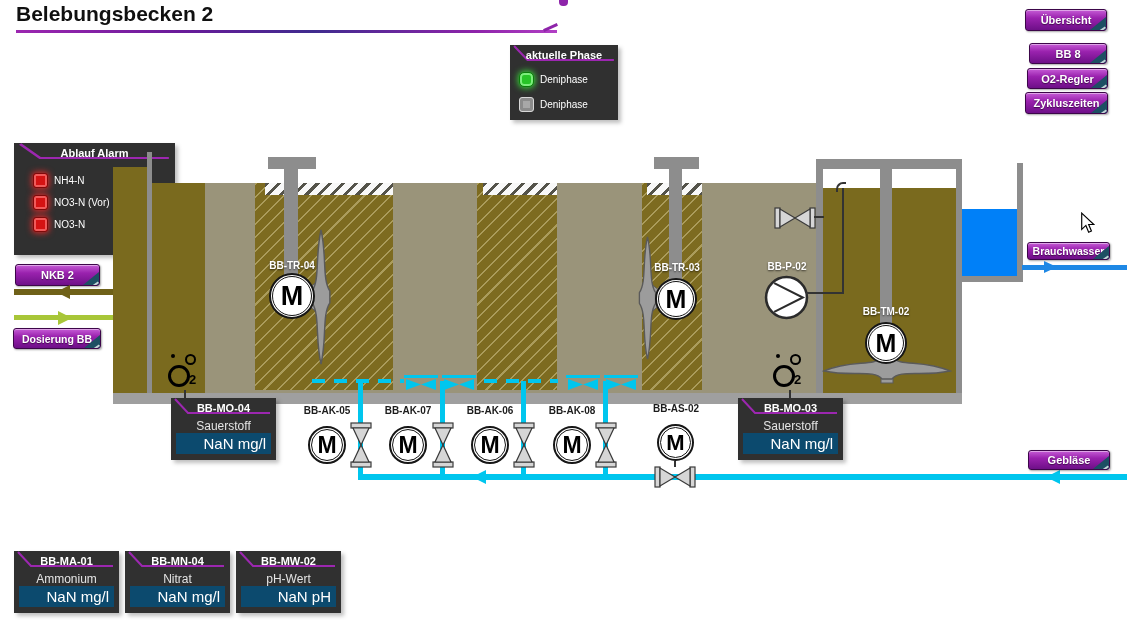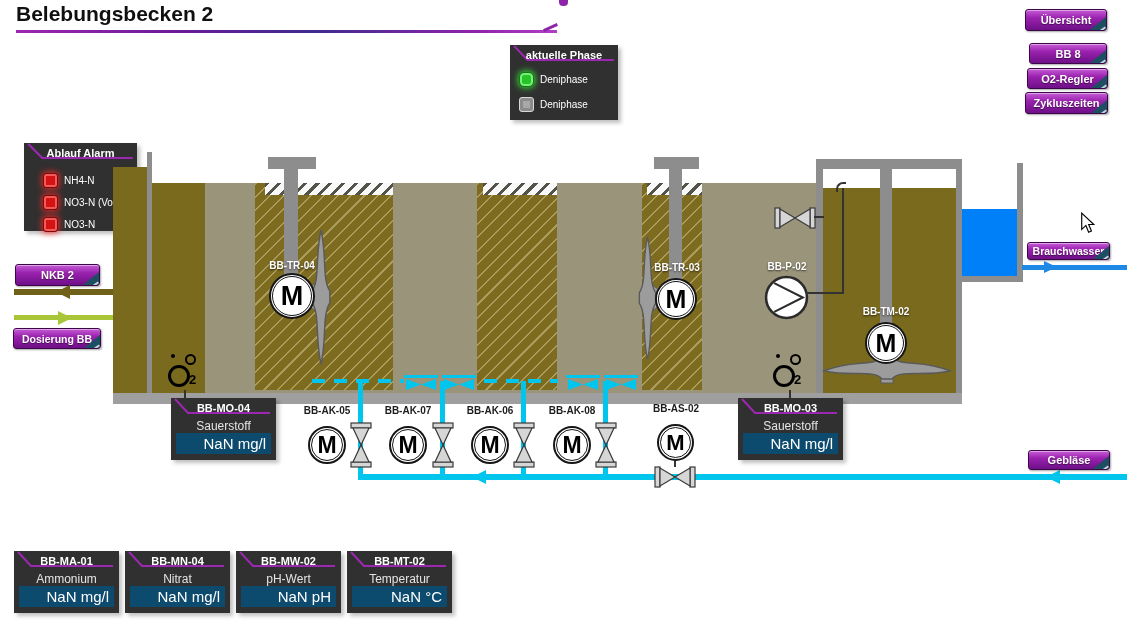--- a/index.html
+++ b/index.html
@@ -96,21 +96,21 @@
     <svg class="accent" viewBox="0 0 105 18" preserveAspectRatio="none">
         <path d="M4 1 L17 15 L101 15" fill="none" stroke="#9c27b0" stroke-width="2"></path>
       </svg>
     <div class="panel-title">aktuelle Phase</div>
     <div class="led green" style="left:9px;top:27px;"></div>
     <div class="led-label" style="left:30px;top:29px;">Deniphase</div>
     <div class="led gray" style="left:9px;top:52px;"></div>
     <div class="led-label" style="left:30px;top:54px;">Deniphase</div>
   </div>
 
-  <div class="panel" style="left:24px;top:143px;width:113px;height:88px;">
+  <div class="panel" style="left:14px;top:143px;width:113px;height:112px;padding-left:48px;">
     <svg class="accent" viewBox="0 0 105 18" preserveAspectRatio="none">
         <path d="M4 1 L17 15 L101 15" fill="none" stroke="#9c27b0" stroke-width="2"></path>
       </svg>
     <div class="panel-title">Ablauf Alarm</div>
     <div class="led red" style="left:19px;top:30px;"></div>
     <div class="led-label" style="left:40px;top:32px;">NH4-N</div>
     <div class="led red" style="left:19px;top:52px;"></div>
     <div class="led-label" style="left:40px;top:54px;">NO3-N (Vor)</div>
     <div class="led red" style="left:19px;top:74px;"></div>
     <div class="led-label" style="left:40px;top:76px;">NO3-N</div>
@@ -363,22 +363,14 @@
     <div class="mp-value">NaN mg/l</div>
   </div>
   <div class="panel" style="left:236px;top:551px;width:105px;height:62px;">
     <svg class="accent" viewBox="0 0 105 18" preserveAspectRatio="none">
         <path d="M4 1 L17 15 L99 15" fill="none" stroke="#9c27b0" stroke-width="2"></path>
       </svg>
     <div class="panel-title">BB-MW-02</div>
     <div class="mp-label">pH-Wert</div>
     <div class="mp-value">NaN pH</div>
   </div>
-  <div class="panel" style="left:347px;top:551px;width:105px;height:62px;">
-    <svg class="accent" viewBox="0 0 105 18" preserveAspectRatio="none">
-        <path d="M4 1 L17 15 L99 15" fill="none" stroke="#9c27b0" stroke-width="2"></path>
-      </svg>
-    <div class="panel-title">BB-MT-02</div>
-    <div class="mp-label">Temperatur</div>
-    <div class="mp-value">NaN °C</div>
-  </div>
 
 </div>
 
 </body></html>

